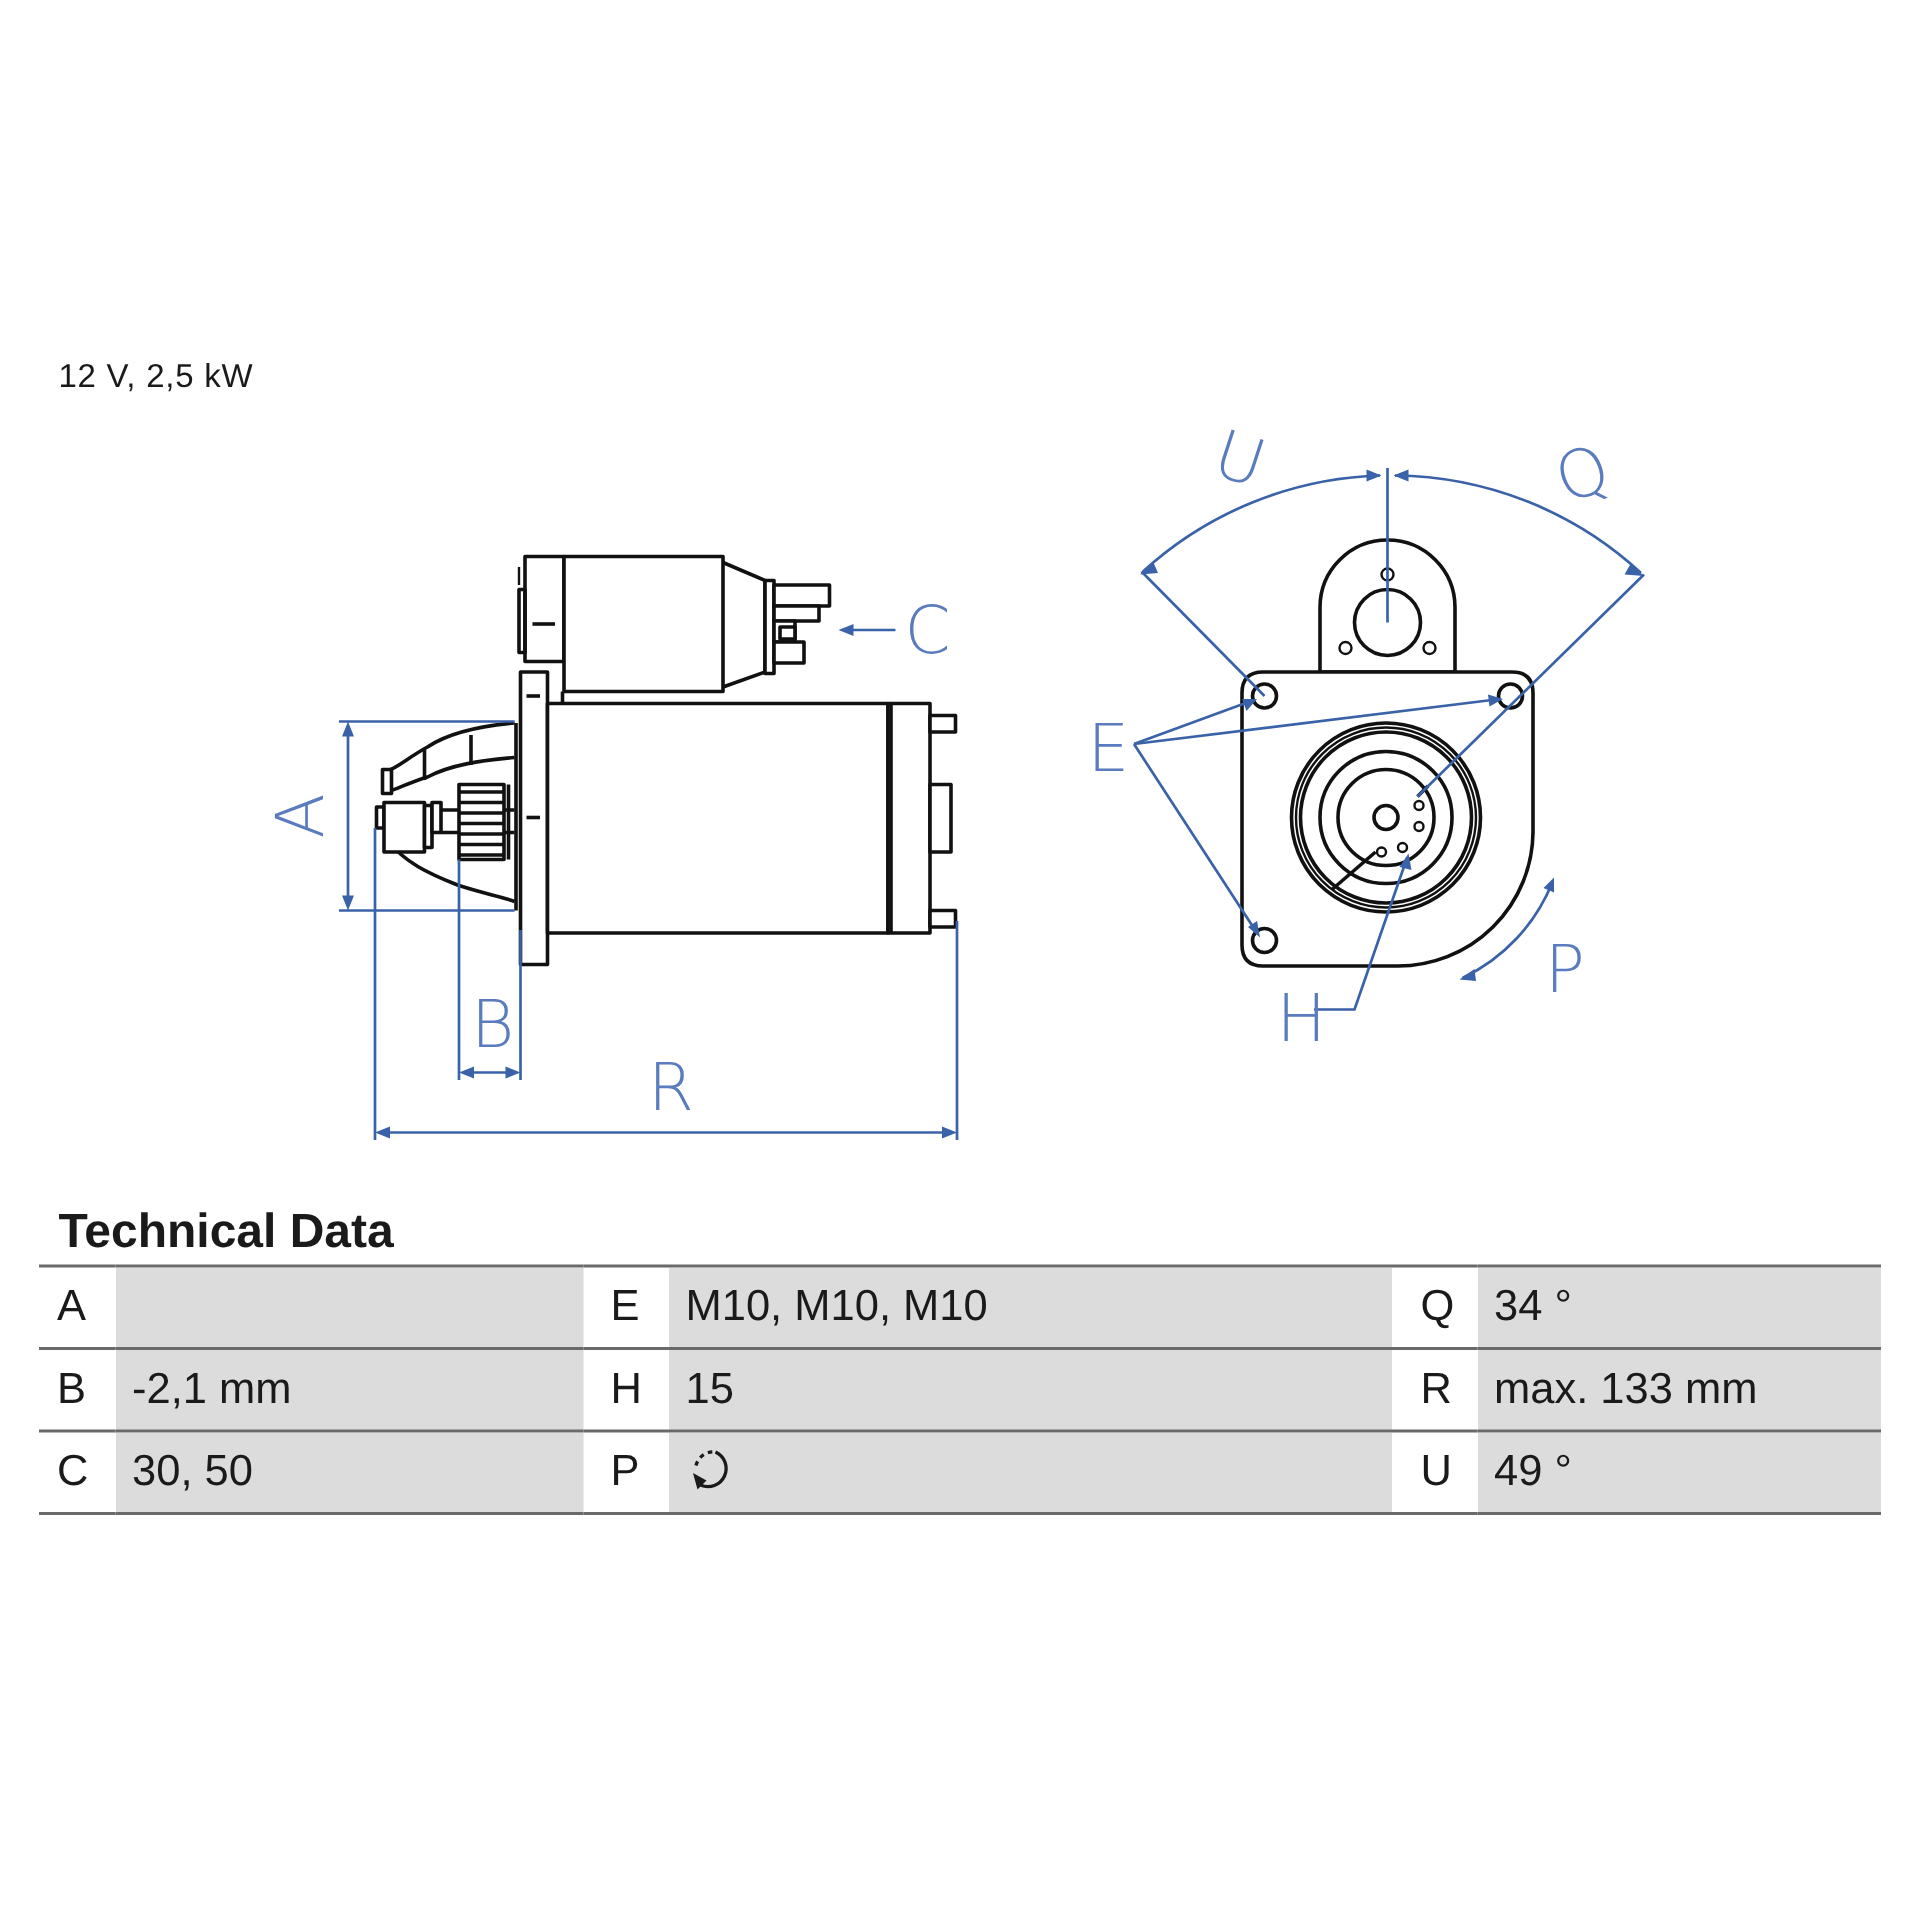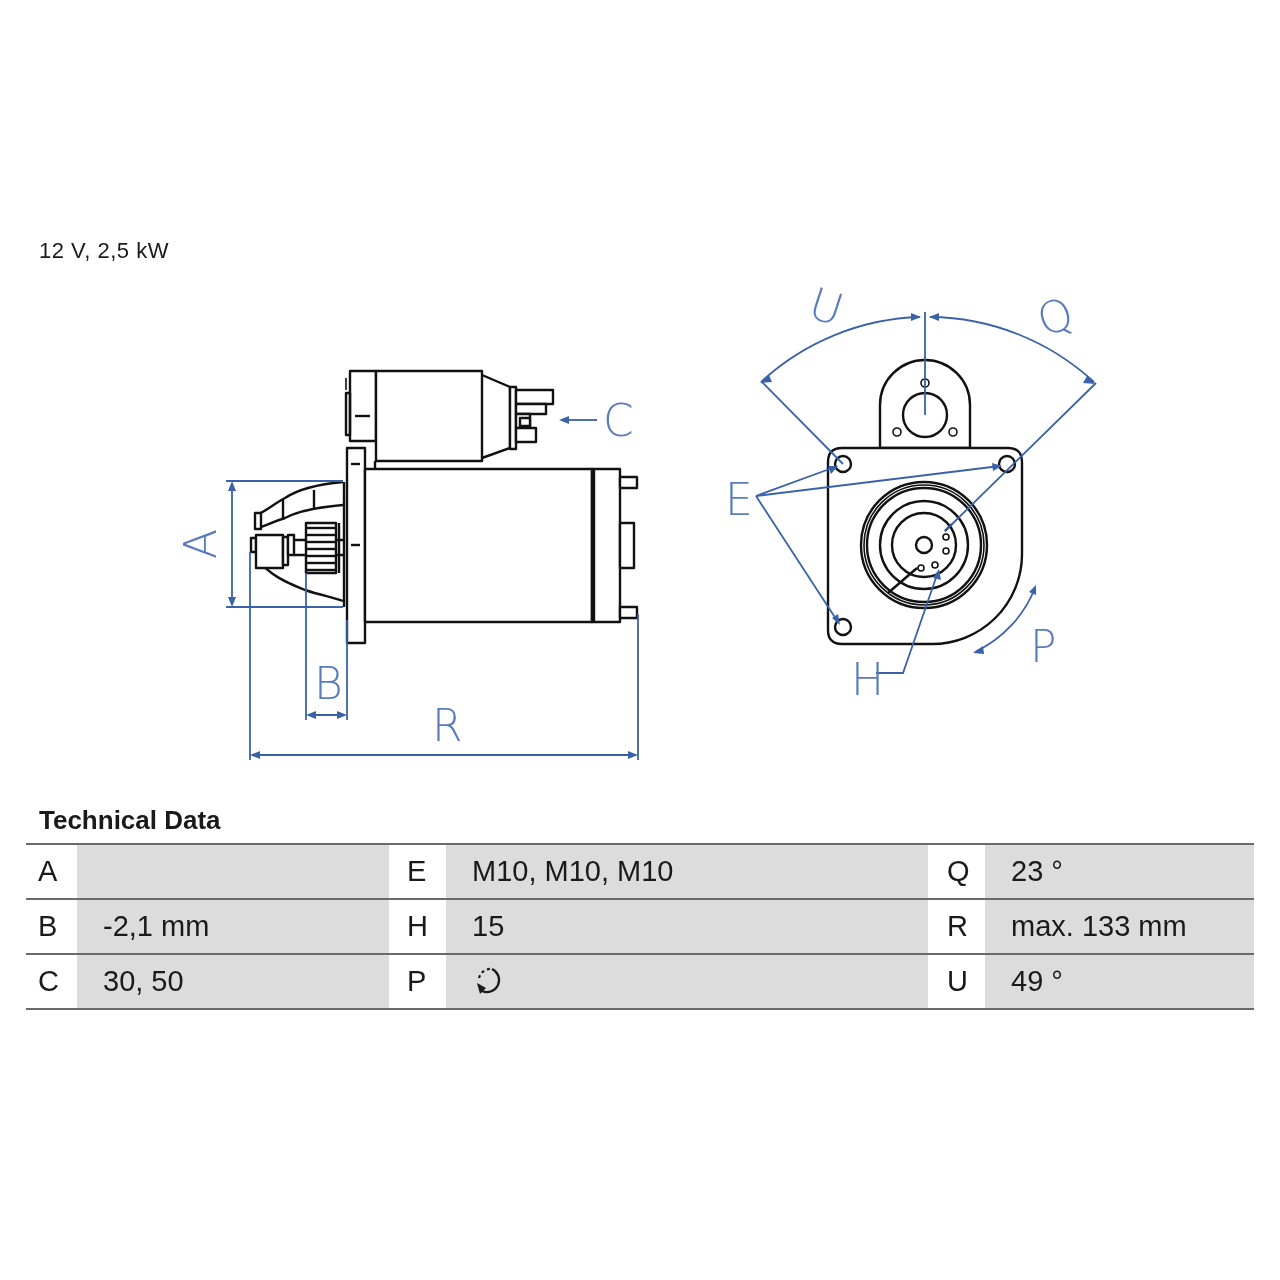--- a/index.html
+++ b/index.html
@@ -44,21 +44,21 @@
       font-weight: 200;
       font-size: 44px;
       line-height: 44px;
       transform-origin: center center;
       -webkit-text-stroke: 0;
     }
     .section-title {
       position: absolute;
       left: 39px;
       top: 800px;
-      font-size: 26px;
+      font-size: 32px;
       line-height: 40px;
       font-weight: bold;
       color: #1a1a1a;
     }
     .tech-table {
       position: absolute;
       left: 26px;
       top: 843px;
       width: 1228px;
       border-collapse: collapse;
@@ -78,21 +78,21 @@
     }
     .tech-table td.key {
       background: #ffffff;
       text-align: left;
     }
     .tech-table td.key1 { padding-left: 12px; }
     .tech-table td.key2 { padding-left: 18px; }
     .tech-table td.key3 { padding-left: 19px; }
     .tech-table td.val {
       background: #dcdcdd;
-      padding-left: 26px;
+      padding-left: 11px;
     }
     .rot-icon {
       display: inline-block;
       width: 36px;
       height: 36px;
       vertical-align: middle;
       margin-top: -4px;
     }
   </style>
 </head>
@@ -266,21 +266,21 @@
     <col style="width:57px">
     <col style="width:269px">
   </colgroup>
   <tbody>
     <tr>
       <td class="key key1">A</td>
       <td class="val"></td>
       <td class="key key2">E</td>
       <td class="val">M10, M10, M10</td>
       <td class="key key3">Q</td>
-      <td class="val">23 °</td>
+      <td class="val">34 °</td>
     </tr>
     <tr>
       <td class="key key1">B</td>
       <td class="val">-2,1 mm</td>
       <td class="key key2">H</td>
       <td class="val">15</td>
       <td class="key key3">R</td>
       <td class="val">max. 133 mm</td>
     </tr>
     <tr>

